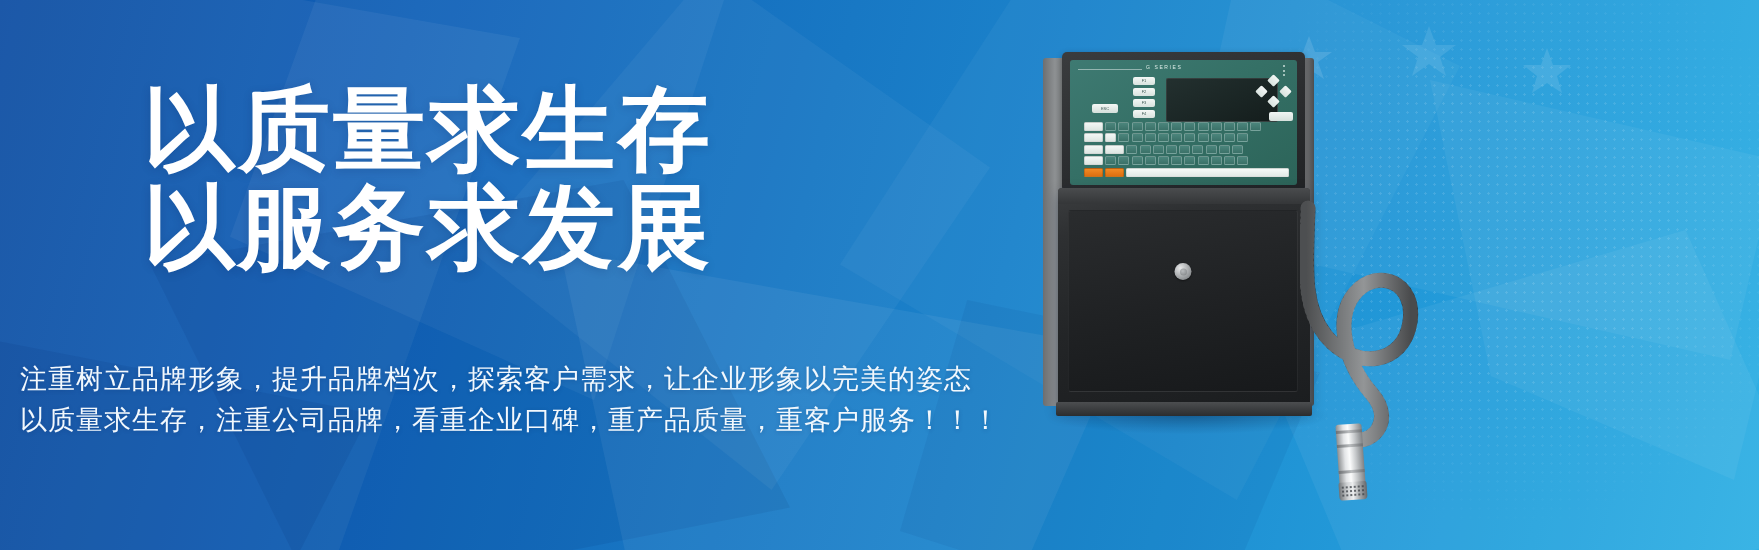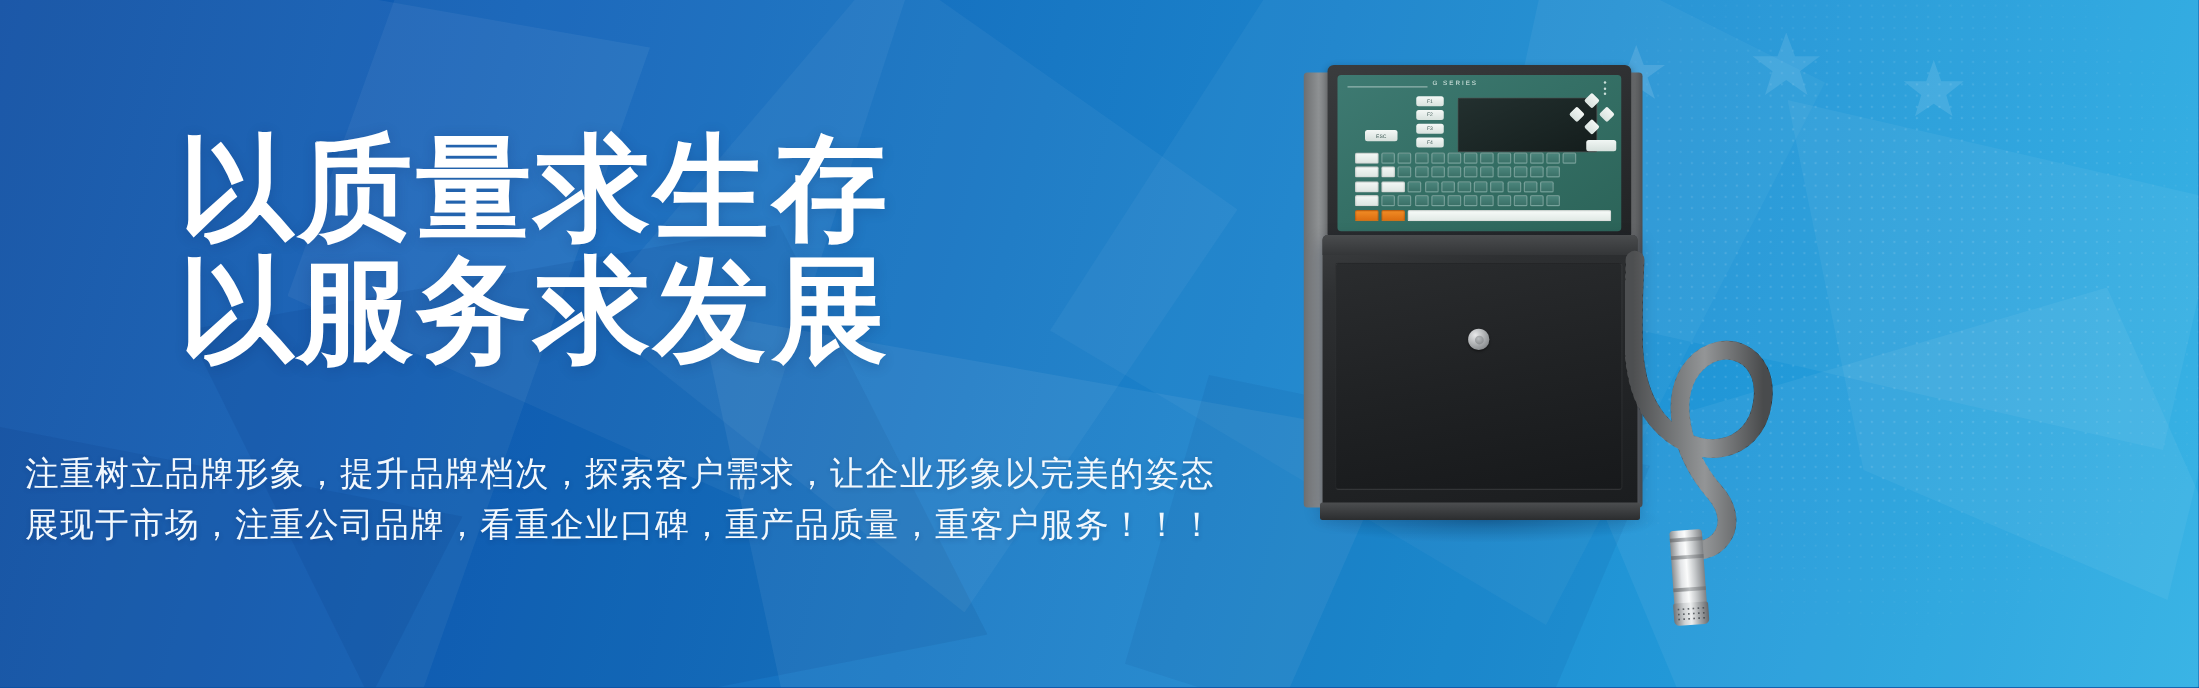--- a/index.html
+++ b/index.html
@@ -57,23 +57,23 @@
     background-size:9px 9px;
     -webkit-mask-image:radial-gradient(ellipse 58% 70% at 62% 42%,#000 0%,#000 38%,transparent 78%);
     mask-image:radial-gradient(ellipse 58% 70% at 62% 42%,#000 0%,#000 38%,transparent 78%);
     opacity:.9;
   }
   .stars{position:absolute;right:120px;top:26px;width:360px;height:190px;opacity:.22;}
 
   
   .text-block{position:absolute;left:0;top:0;width:1000px;height:550px;}
   .headline{
-    position:absolute;left:143px;top:102px;
+    position:absolute;left:143px;top:88px;
     color:#fff;
-    font-family:Liberation Sans, sans-serif;
+    font-family:Liberation Mono, monospace;
     font-weight:700;
     font-size:92px;
     line-height:98px;
     letter-spacing:3px;
     white-space:nowrap;
     text-shadow:0 2px 10px rgba(0,30,80,.18);
   }
   .headline .l2{display:block;text-align:right;}
   .body-copy{
     position:absolute;left:20px;top:337px;
@@ -257,21 +257,21 @@
     </svg>
   </div>
 
   <div class="text-block">
     <div class="headline">
       <span class="l1">以质量求生存</span>
       <span class="l2">以服务求发展</span>
     </div>
     <div class="body-copy">
       <span class="bl">注重树立品牌形象，提升品牌档次，探索客户需求，让企业形象以完美的姿态</span>
-      <span class="bl">展现于市场，注重公司品牌，看重企业口碑，重产品质量，重客户服务！！！</span>
+      <span class="bl">以质量求生存，注重公司品牌，看重企业口碑，重产品质量，重客户服务！！！</span>
     </div>
   </div>
 
   <div class="device">
     <div class="dev-shadow"></div>
 
     <div class="chassis-left"></div>
     <div class="chassis-right"></div>
 
     <div class="head">

